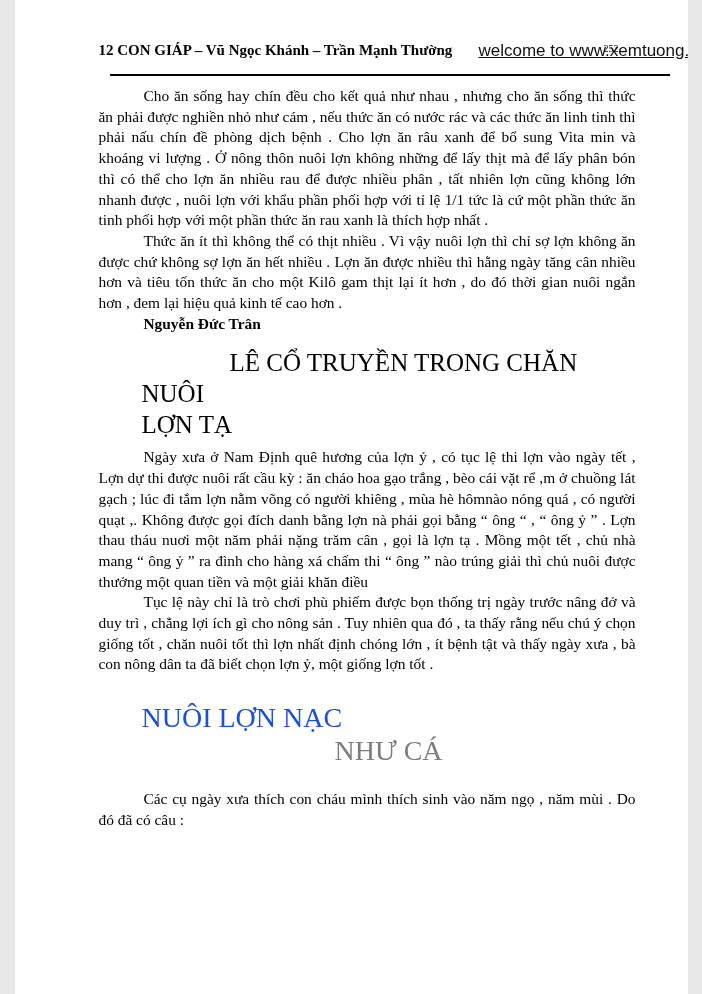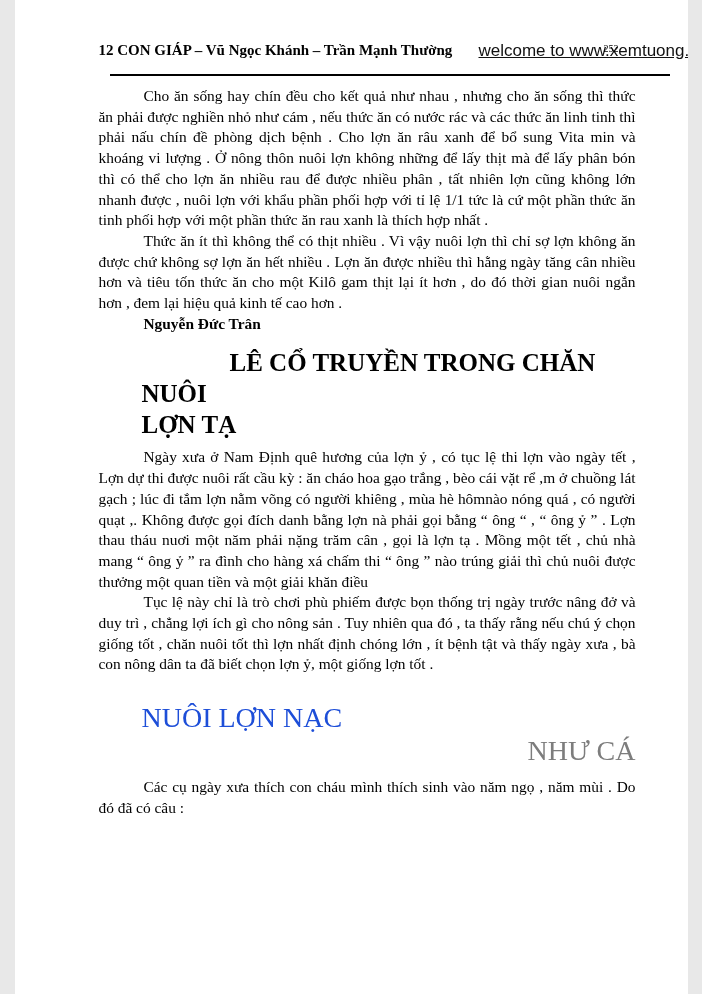--- a/index.html
+++ b/index.html
@@ -28,31 +28,31 @@
   }
   
   .body-block{
     position:absolute;left:84px;top:86px;width:537px;
     font-size:15.4px;line-height:20.7px;text-align:justify;
   }
   .body-block p{margin:0;text-indent:45px;}
   .body-block p.noindent{text-indent:0;}
   .body-block p.author{font-weight:bold;}
   .sec-title{
-    font-weight:bold;font-size:25px;line-height:31px;
+    font-weight:normal;font-size:25px;line-height:31px;
     margin:13px 0 7px 0;padding-left:43px;text-indent:88px;
     text-align:left;
   }
   .sec2-title-main{
     font-size:28px;line-height:33px;margin:26px 0 0 43px;
     text-align:left;color:#1d4ed8;
   }
   .sec2-title-sub{
-    font-size:28px;line-height:33px;margin:0 0 10px 43px;
-    text-align:right;
+    font-size:28px;line-height:33px;margin:0 0 22px 43px;
+    text-align:center;
   }
 </style>
 </head>
 <body>
 
 <div class="page">
 
   <div class="hdr-title">12 CON GIÁP – Vũ Ngọc Khánh – Trần Mạnh Thường</div>
   <a class="hdr-link">welcome to www.xemtuong.net</a>
   <span class="hdr-pagenum">252</span>

